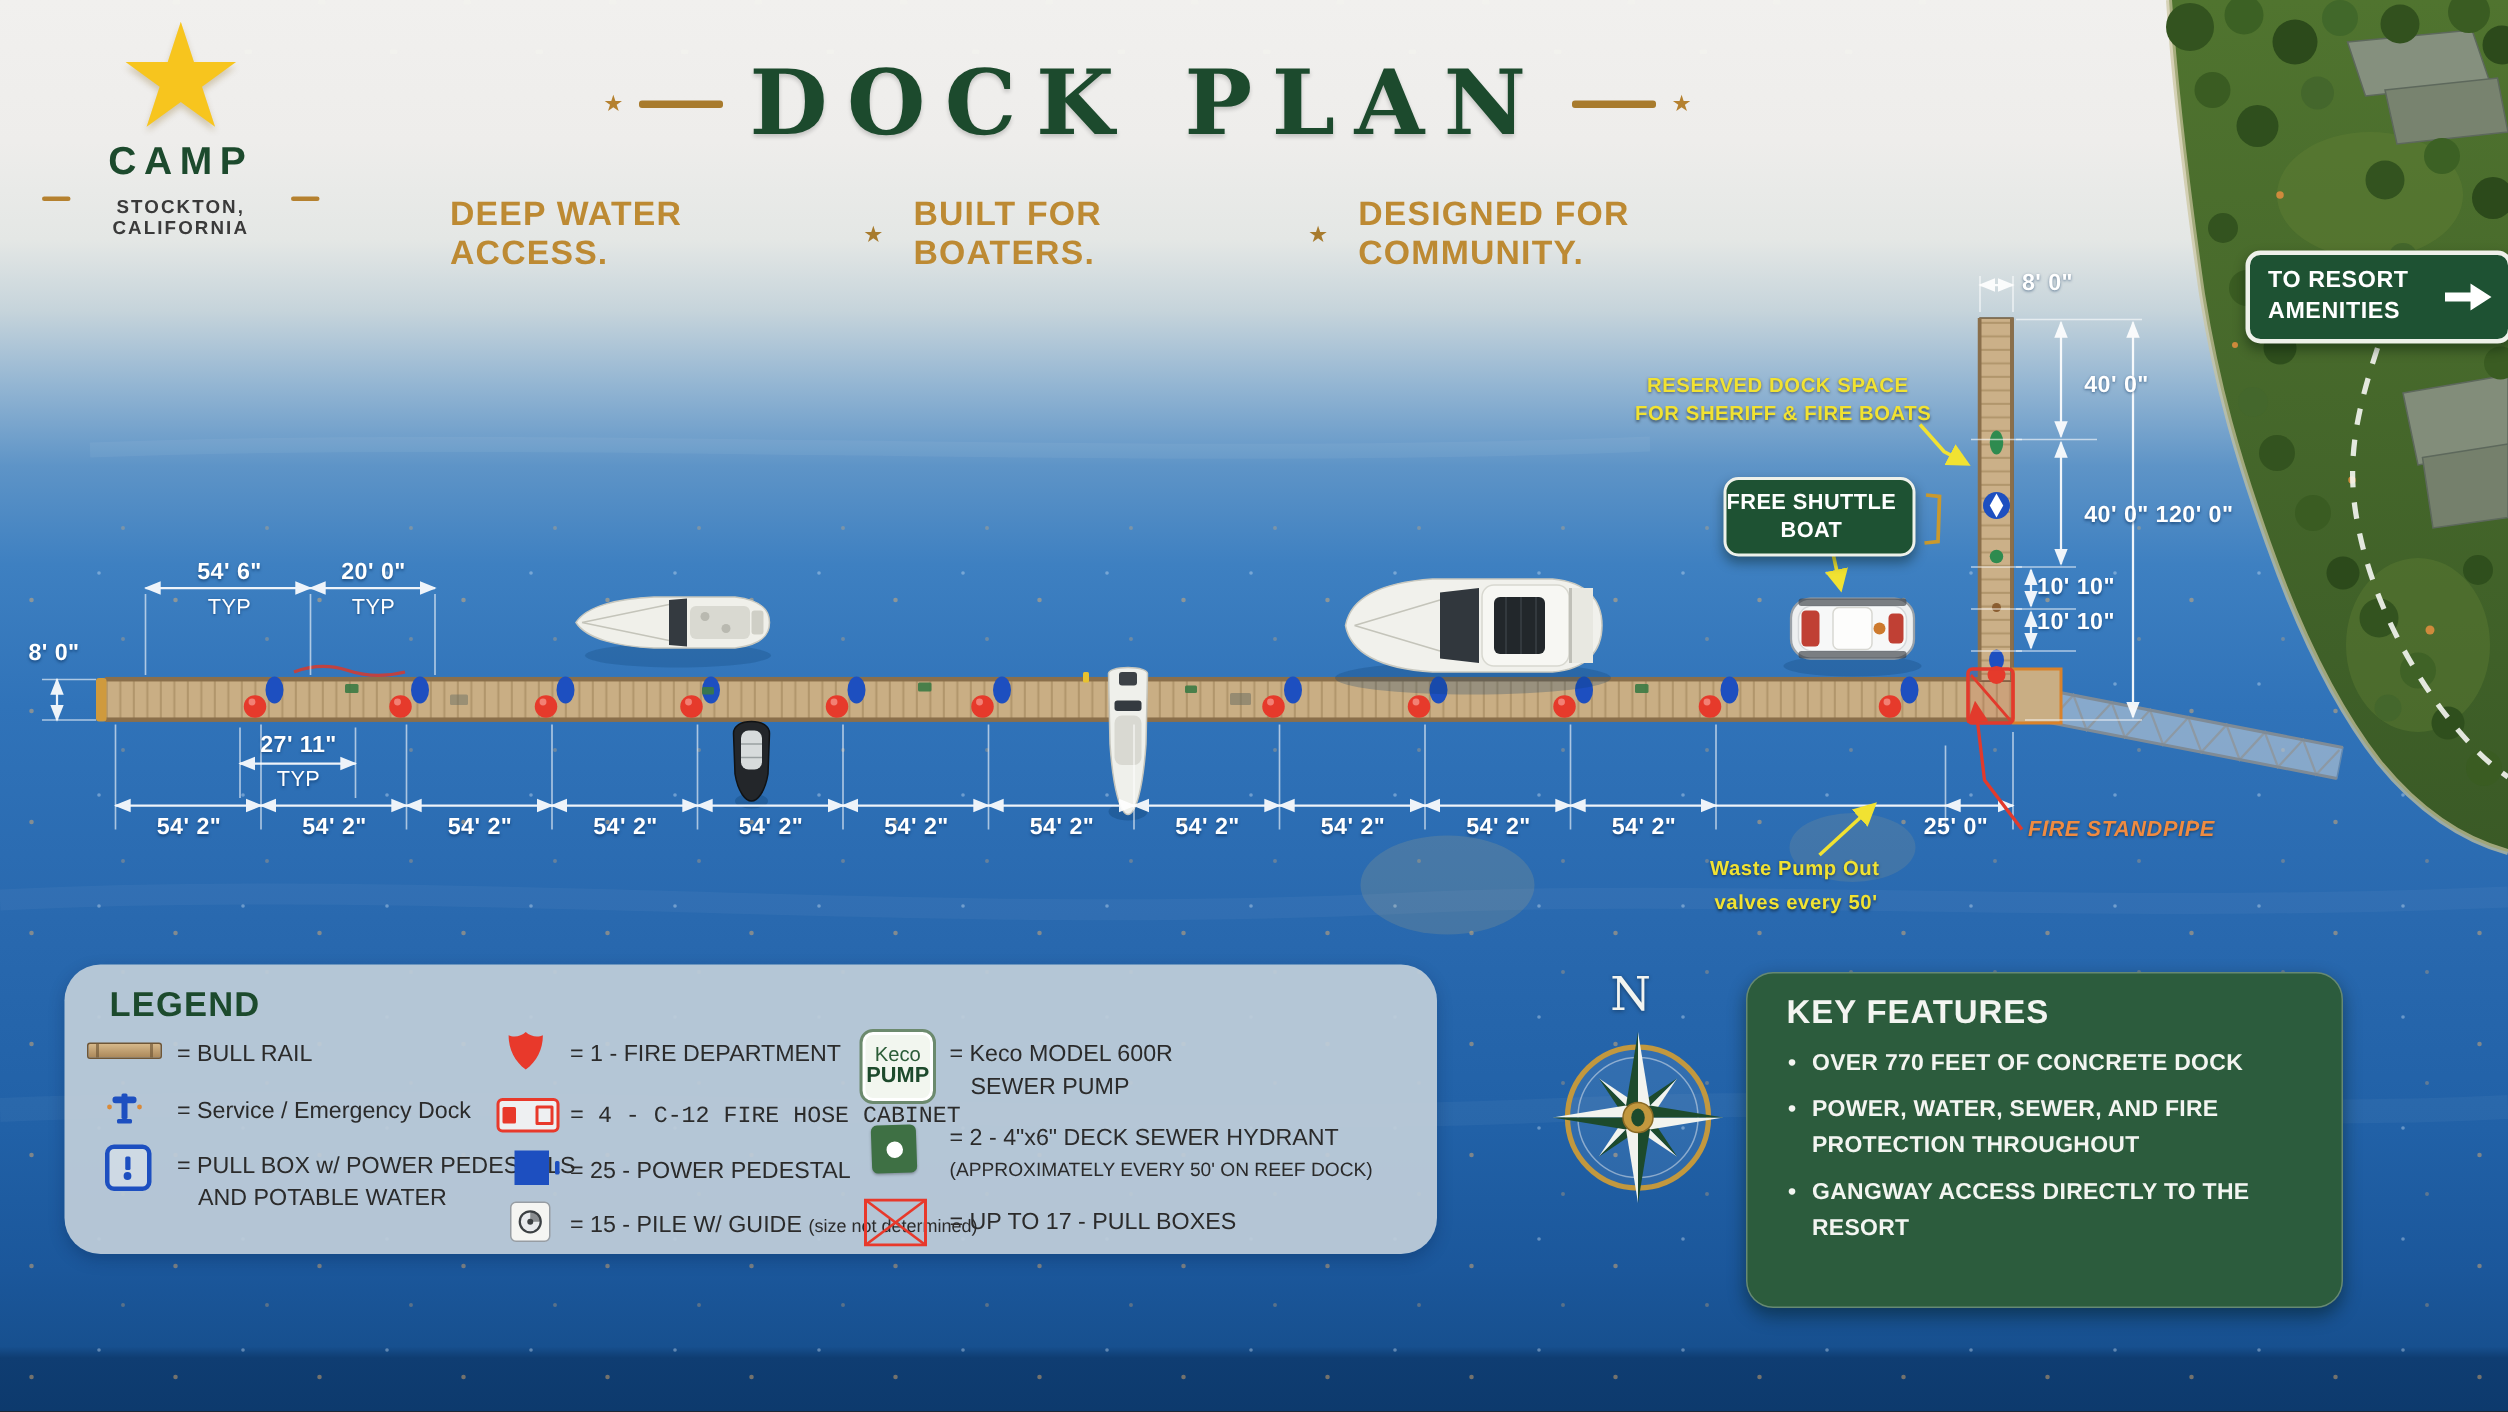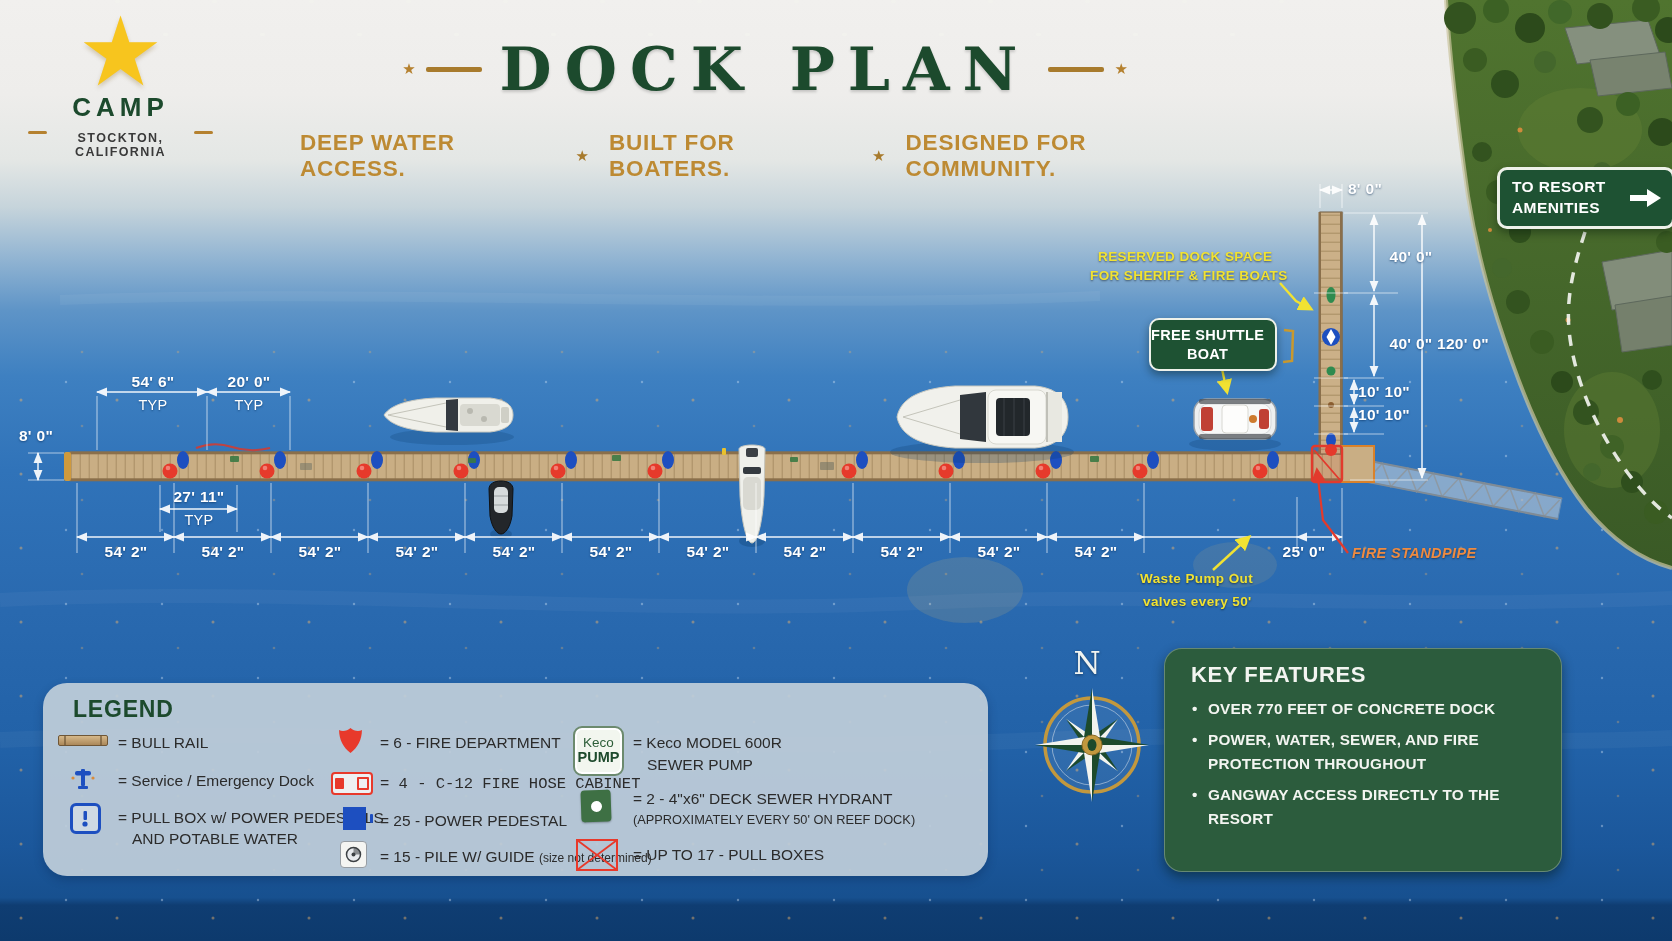--- a/index.html
+++ b/index.html
@@ -34,22 +34,22 @@
   .subtitle .t{font-size:22.5px;font-weight:600;letter-spacing:.8px;color:#bd8a33;}
   .subtitle .s{font-size:15px;color:#a87b2d;}
   
   .gsign{position:absolute;background:#1e5233;border:3px solid #eef1ea;border-radius:10px;
      box-shadow:0 4px 8px rgba(0,20,10,.4);color:#fff;font-weight:700;display:flex;align-items:center;}
   .resort{left:1497px;top:167px;width:150px;height:56px;padding:0 10px 0 12px;justify-content:space-between;}
   .resort .txt{font-size:15.5px;letter-spacing:.4px;line-height:1.35;}
   .shuttle{left:1105px;top:318px;width:124px;height:49px;border-width:2.5px;text-align:center;margin-left:44px;}
   .shuttle .txt{font-size:14.5px;letter-spacing:.3px;line-height:1.3;}
   
-  .legend{position:absolute;left:43px;top:683px;width:915px;height:193px;background:rgba(191,205,217,.93);
-     border-radius:24px;box-shadow:0 4px 10px rgba(0,25,60,.25);color:#2b2b2b;padding-left:30px;}
+  .legend{position:absolute;left:43px;top:643px;width:915px;height:193px;background:rgba(191,205,217,.93);
+     border-radius:24px;box-shadow:0 4px 10px rgba(0,25,60,.25);color:#2b2b2b;}
   .legend .ttl{position:absolute;left:30px;top:13px;font-size:23px;font-weight:700;letter-spacing:.8px;color:#1c4a2d;}
   .li{position:absolute;font-size:15.5px;white-space:nowrap;}
   .li .small{font-size:12px;}
   .li2s{font-size:12.8px;}
   .ic{position:absolute;display:flex;align-items:center;justify-content:center;}
   .bullrail{width:48px;height:9px;background:linear-gradient(#d6b88a,#ab885a);border:1px solid #6f5636;border-radius:2px;position:relative;}
   .bullrail::before,.bullrail::after{content:"";position:absolute;top:0;width:2px;height:100%;background:#6f5636;opacity:.65;}
   .bullrail::before{left:5px;} .bullrail::after{right:5px;}
   .pullbox{width:25px;height:25px;border:3px solid #1d4fc0;border-radius:6px;background:rgba(255,255,255,.35);}
   .pedestal{width:23px;height:23px;background:#1d4fc0;position:relative;}
@@ -534,21 +534,21 @@
     </span>
   </div>
   <div class="li" style="left:75px;top:126px;">= PULL BOX w/ POWER PEDESTALS</div>
   <div class="li" style="left:89px;top:147px;">AND POTABLE WATER</div>
 
   <div class="ic" style="left:292px;top:44px;width:30px;">
     <svg width="25" height="27" viewBox="0 0 24 26">
           <path d="M12 1 C15 4 20 4.5 23 3 C23 12 19 20 12 25 C5 20 1 12 1 3 C4 4.5 9 4 12 1 Z" fill="#e8392b"></path>
         </svg>
   </div>
-  <div class="li" style="left:337px;top:51px;">= 6 - FIRE DEPARTMENT</div>
+  <div class="li" style="left:337px;top:51px;">= 1 - FIRE DEPARTMENT</div>
 
   <div class="ic" style="left:288px;top:89px;width:42px;">
     <span class="cabinet">
           <span class="a"></span>
           <span class="b"></span>
         </span>
   </div>
   <div class="li" style="left:337px;top:92px;font-family:Liberation Mono, monospace;">= 4 - C-12 FIRE HOSE CABINET</div>
 
   <div class="ic" style="left:296px;top:124px;width:30px;">

